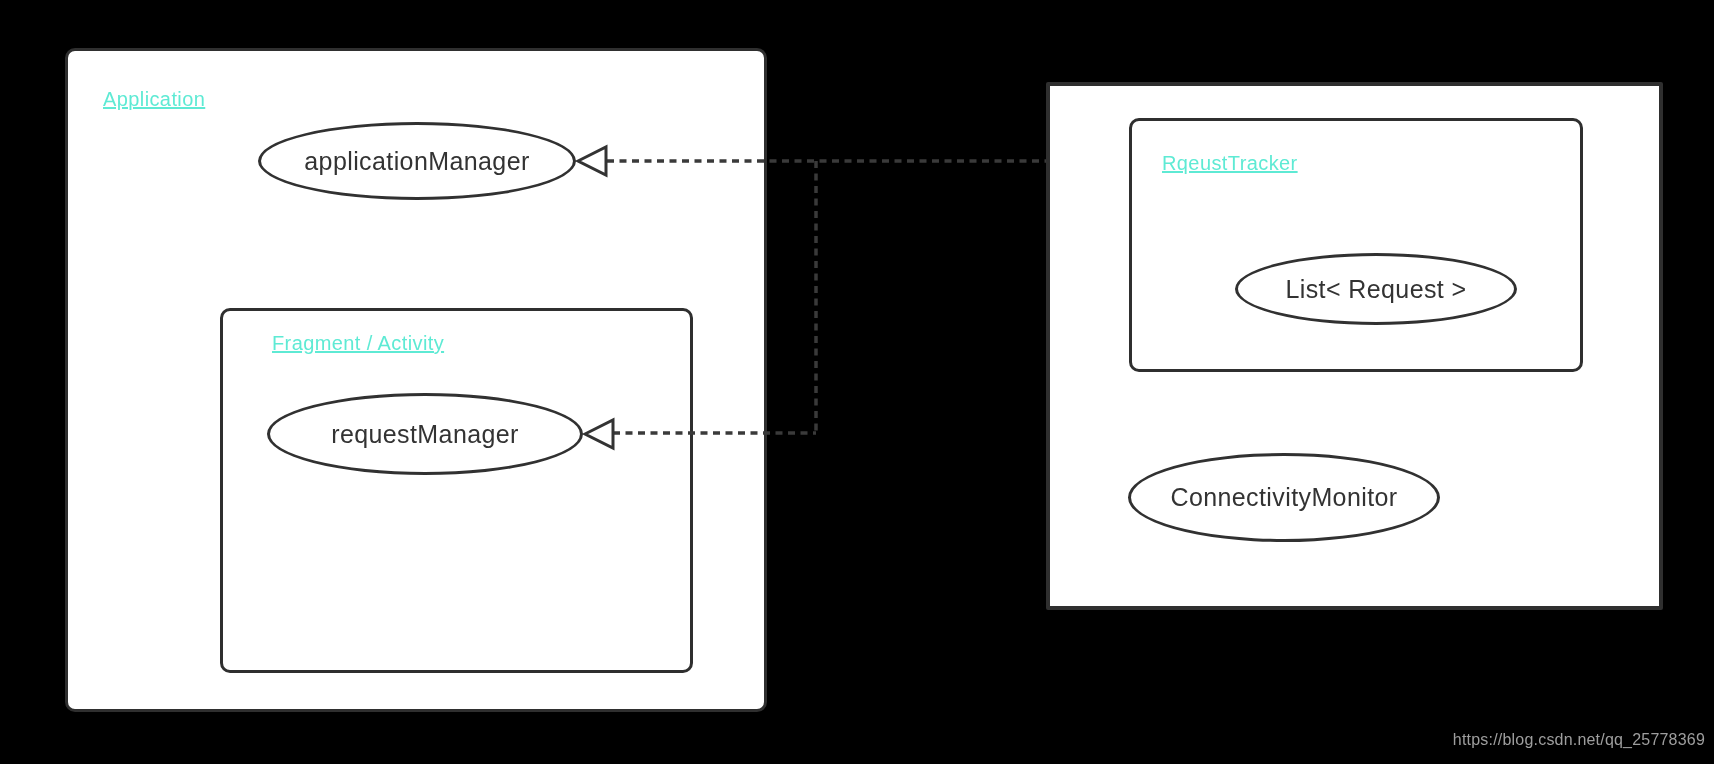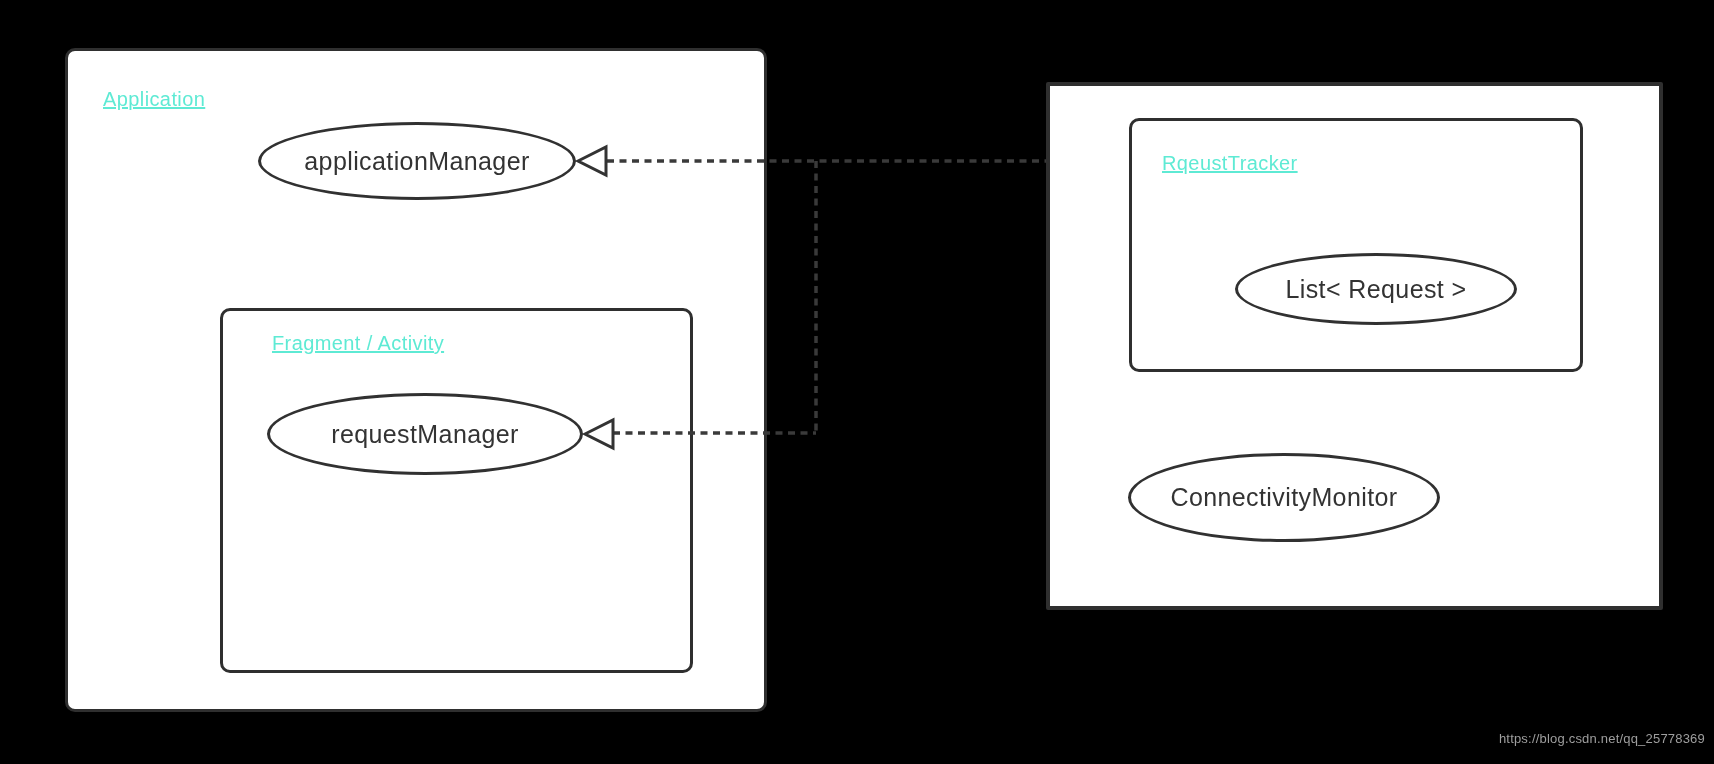--- a/index.html
+++ b/index.html
@@ -64,21 +64,21 @@
     width: 1714px;
     height: 764px;
     pointer-events: none;
   }
   
   .watermark {
     position: absolute;
     top: 731px;
     right: 9px;
     color: #9e9e9e;
-    font-size: 13px;
+    font-size: 16px;
     letter-spacing: 0.2px;
     white-space: nowrap;
   }
 </style>
 </head>
 <body>
 
 <div class="canvas">
 
   <div class="box" id="app-box">

